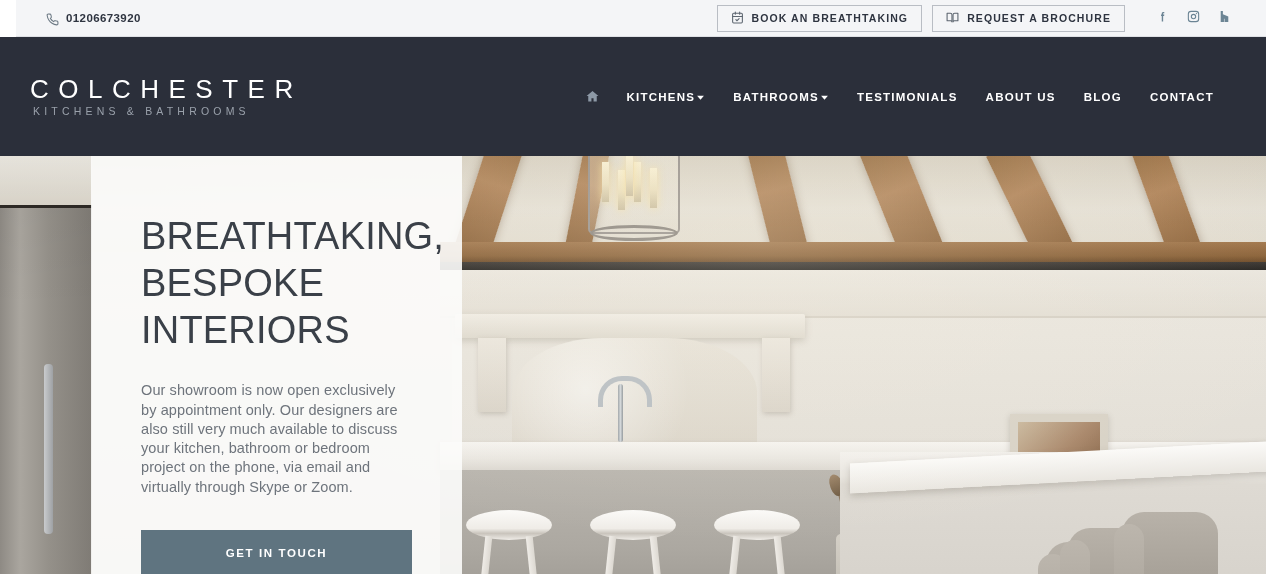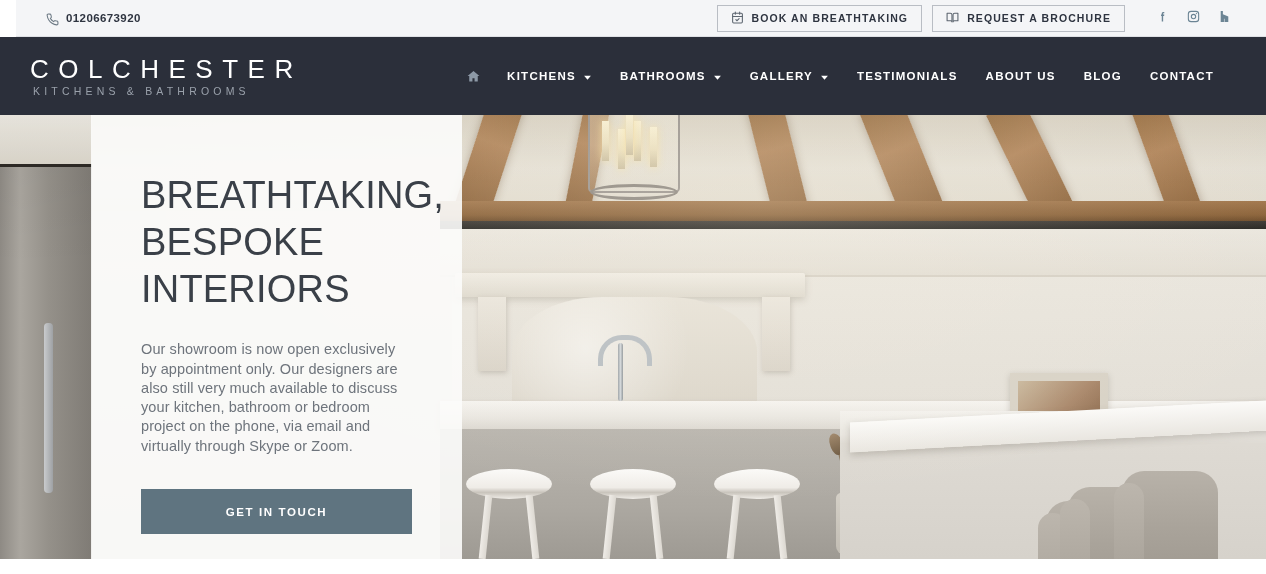--- a/index.html
+++ b/index.html
@@ -47,37 +47,37 @@
   .socials { display: flex; align-items: center; gap: 0; margin-left: 22px; }
   .social-link {
     width: 31px; height: 26px;
     display: flex; align-items: center; justify-content: center;
     color: #6b8494; cursor: pointer;
   }
   .social-link svg { width: 13px; height: 13px; }
 
   
   .header {
-    height: 78px;
+    height: 119px;
     background: #2b2f3a;
     display: flex; align-items: center;
     padding: 0 38px 0 30px;
   }
   .logo { display: flex; flex-direction: column; gap: 4px; }
   .logo-main {
     font-size: 26px; font-weight: 300; color: #ffffff;
     letter-spacing: 9.5px; line-height: 1;
   }
   .logo-sub {
     font-size: 10.5px; color: #9aa1ab;
     letter-spacing: 4.2px; line-height: 1; padding-left: 3px;
   }
   .nav { margin-left: auto; display: flex; align-items: center; }
   .nav-item {
-    display: flex; align-items: center; gap: 7px;
+    display: flex; align-items: center; gap: 1px;
     color: #ffffff;
     font-size: 11.5px; font-weight: bold; letter-spacing: 1.25px;
     padding: 0 14px; height: 40px;
     cursor: pointer; white-space: nowrap;
   }
   .nav-item.home { padding: 0 12px; }
   .home-icon { width: 15px; height: 15px; color: #8d99a6; display: block; }
   .chev { width: 9px; height: 9px; display: block; flex: none; }
 
   
@@ -388,28 +388,20 @@
 
     <a class="nav-item">
       <span>BATHROOMS</span>
       <span class="chev">
         <svg viewBox="0 0 24 24" fill="currentColor">
             <path d="M3 7h18l-9 11z"></path>
           </svg>
       </span>
     </a>
 
-    <a class="nav-item">
-      <span>GALLERY</span>
-      <span class="chev">
-        <svg viewBox="0 0 24 24" fill="currentColor">
-            <path d="M3 7h18l-9 11z"></path>
-          </svg>
-      </span>
-    </a>
 
     <a class="nav-item">
       <span>TESTIMONIALS</span>
     </a>
     <a class="nav-item">
       <span>ABOUT US</span>
     </a>
     <a class="nav-item">
       <span>BLOG</span>
     </a>

